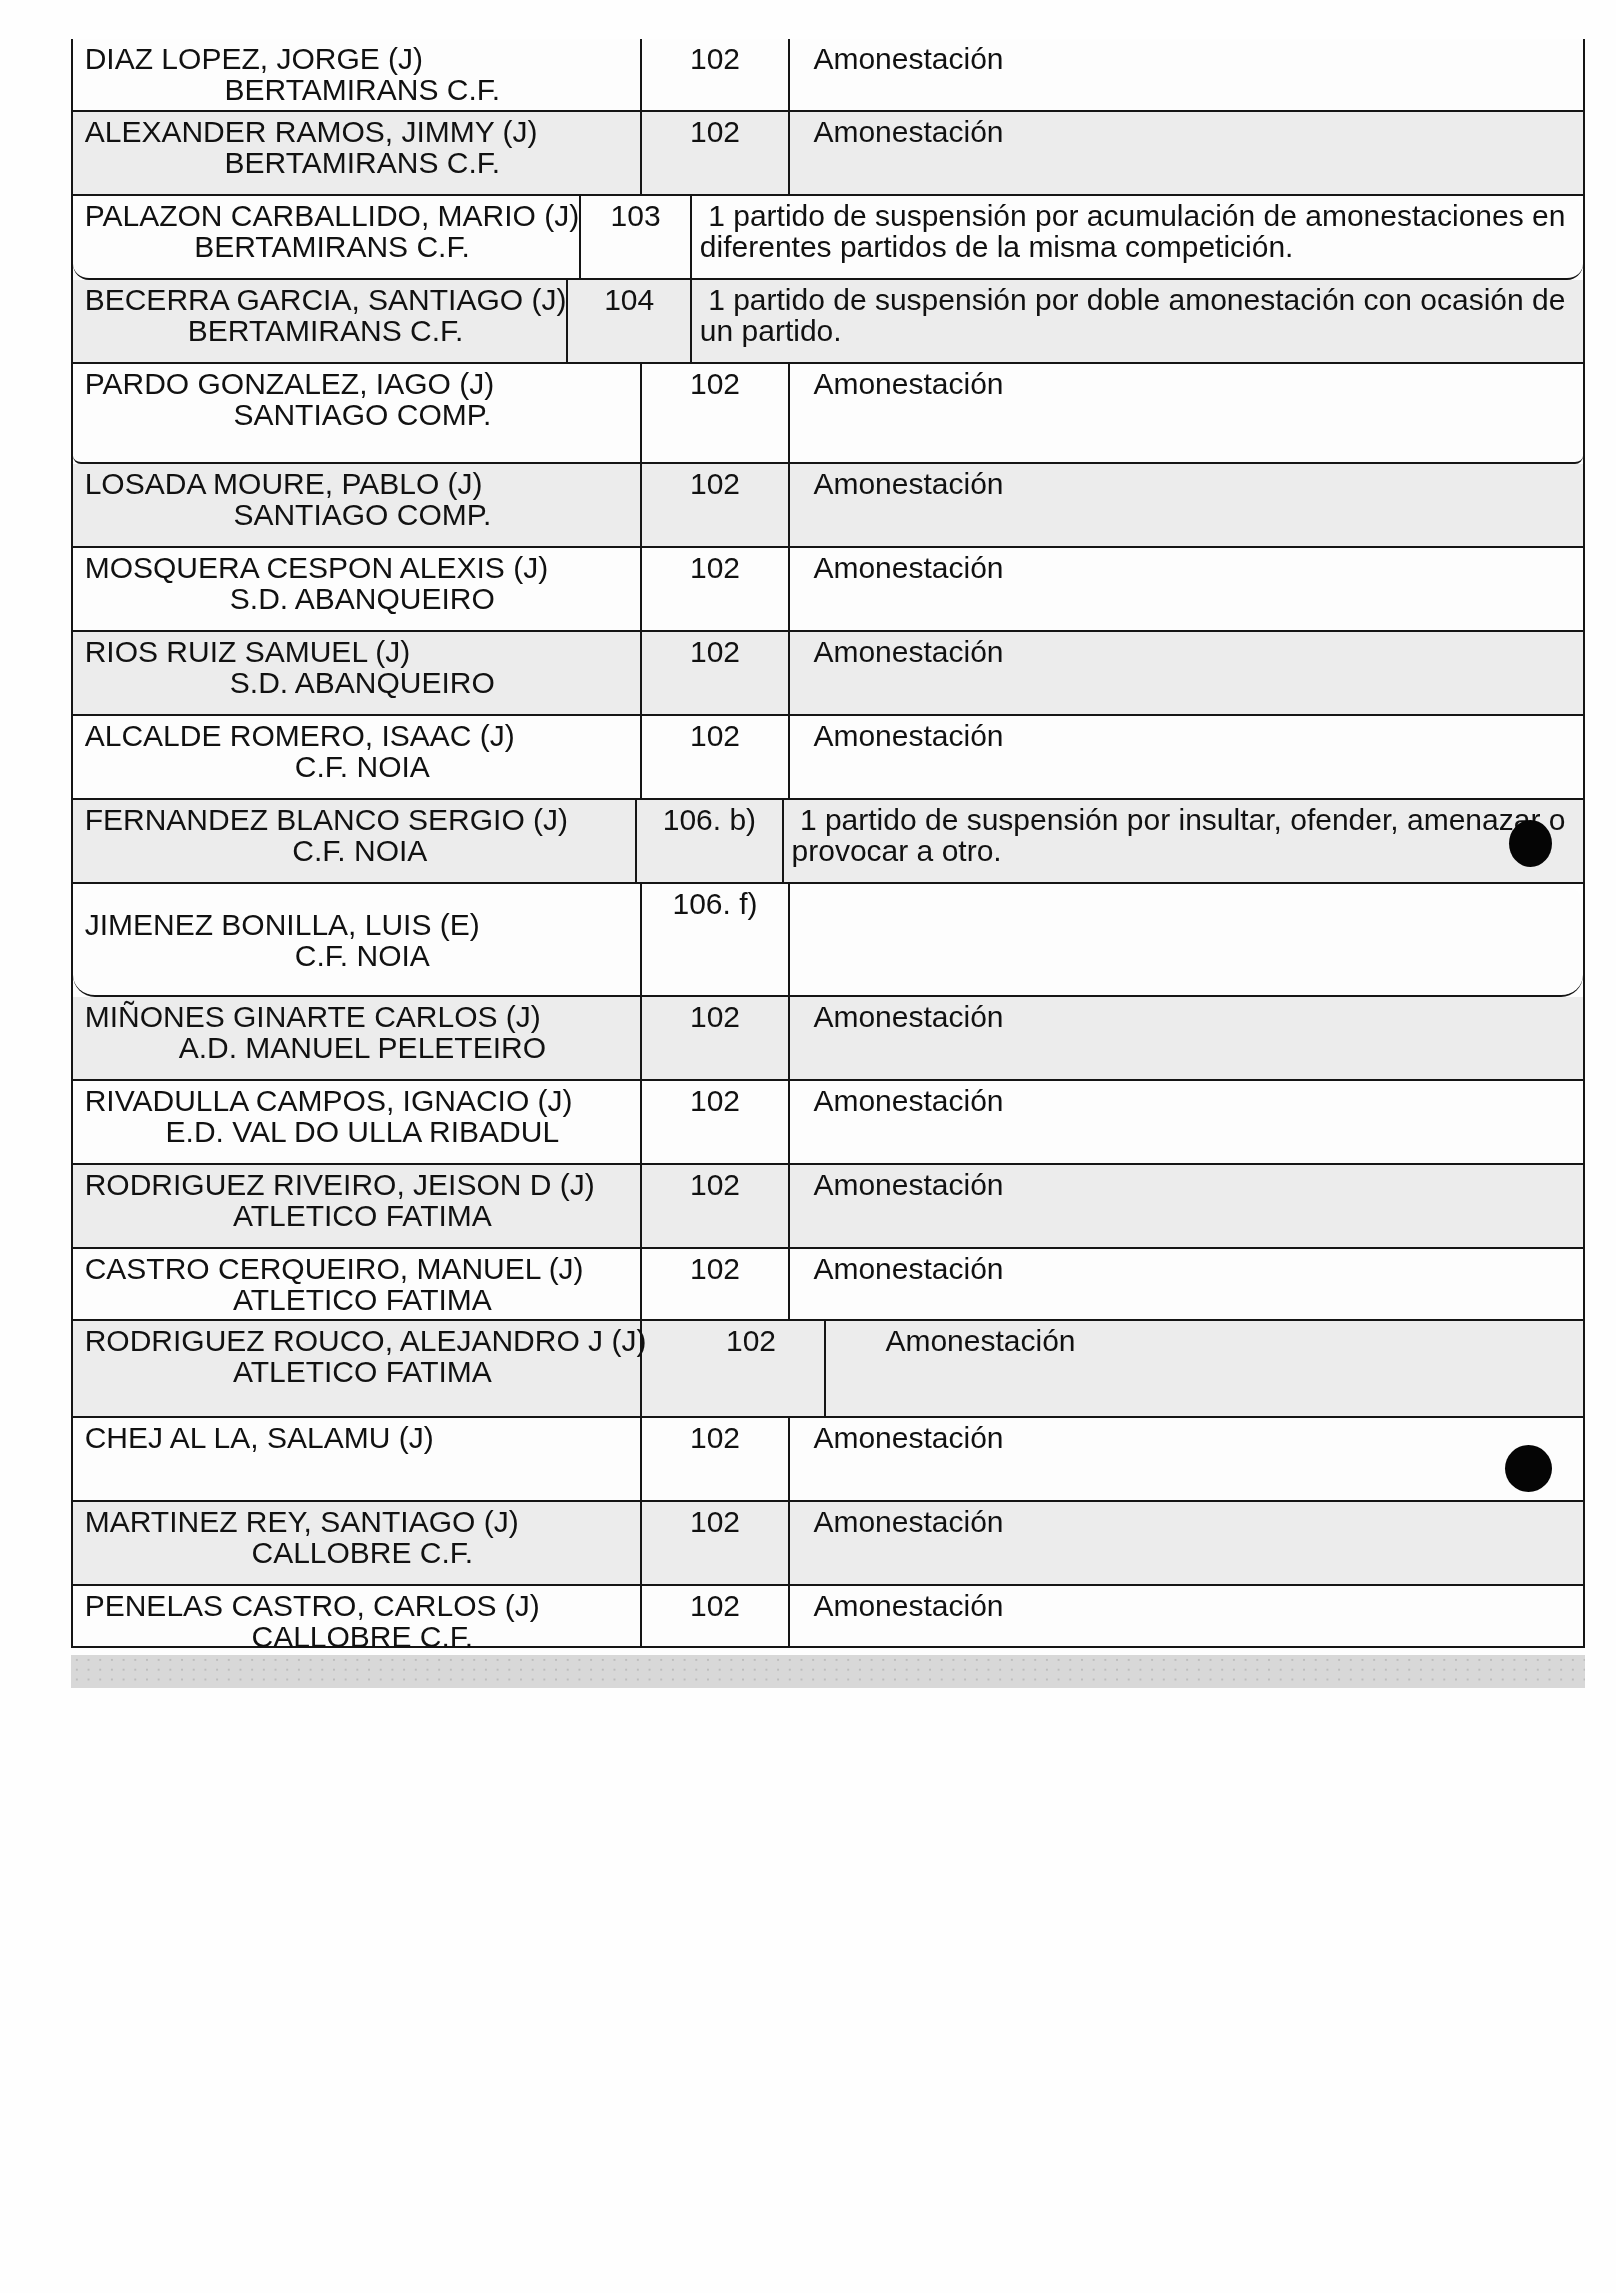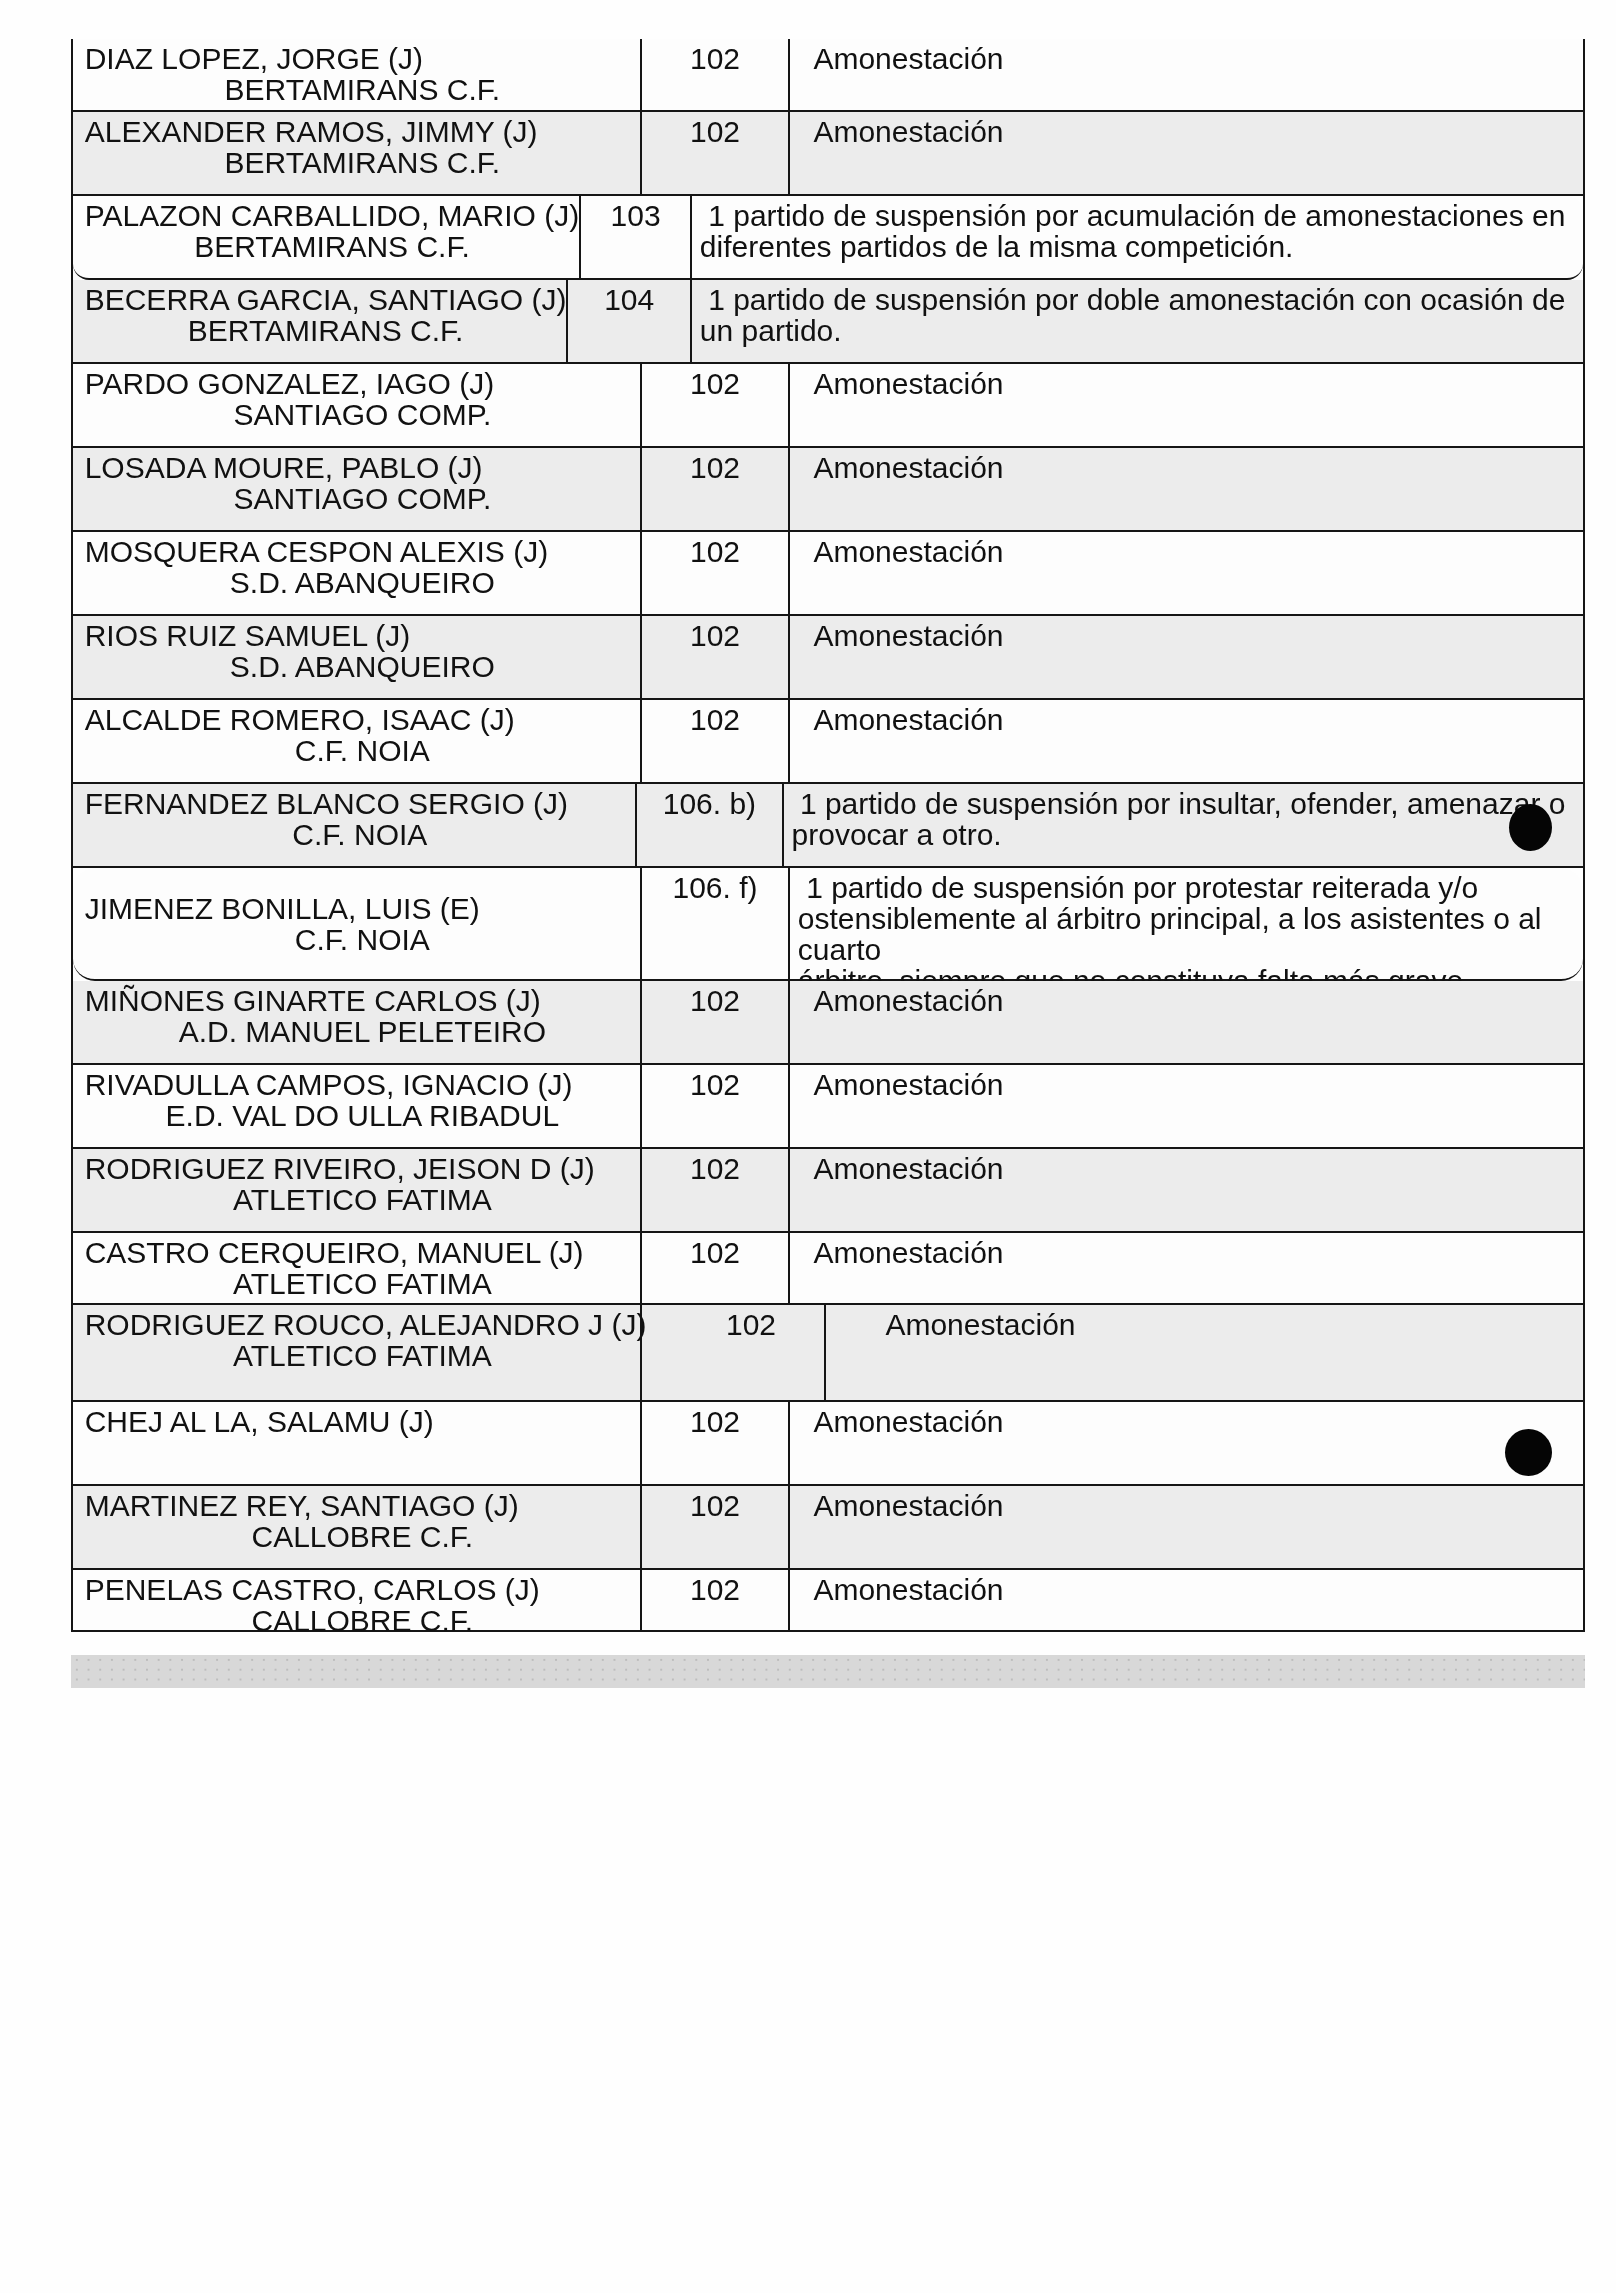--- a/index.html
+++ b/index.html
@@ -142,21 +142,21 @@
         <span class="name-line">BECERRA GARCIA, SANTIAGO (J)</span>
         <span class="club-line">BERTAMIRANS C.F.</span>
       </div>
       <div class="cell art">104</div>
       <div class="cell desc">
         <span class="desc-text" style="white-space:pre;"> 1 partido de suspensión por doble amonestación con ocasión de</span>
         <span class="desc-text">un partido.</span>
       </div>
     </div>
 
-    <div class="row plain" style="height:84px;">
+    <div class="row plain" style="height:100px;border-radius:8px;">
       <div class="cell name">
         <span class="name-line">PARDO GONZALEZ, IAGO (J)</span>
         <span class="club-line">SANTIAGO COMP.</span>
       </div>
       <div class="cell art">102</div>
       <div class="cell desc">
         <span class="desc-text simple">Amonestación</span>
       </div>
     </div>
 
@@ -216,25 +216,20 @@
         <div class="dot" style="right:31px; top:19.5px; width:43px; height:47px;"></div>
       </div>
     </div>
 
     <div class="row plain" style="height:113px;border-radius:22px;">
       <div class="cell name vcenter">
         <span class="name-line">JIMENEZ BONILLA, LUIS (E)</span>
         <span class="club-line">C.F. NOIA</span>
       </div>
       <div class="cell art">106. f)</div>
-      <div class="cell desc">
-        <span class="desc-text" style="white-space:pre;"> 1 partido de suspensión por protestar reiterada y/o</span>
-        <span class="desc-text">ostensiblemente al árbitro principal, a los asistentes o al cuarto</span>
-        <span class="desc-text">árbitro, siempre que no constituya falta más grave.</span>
-      </div>
     </div>
 
     <div class="row shaded" style="height:84px;">
       <div class="cell name">
         <span class="name-line">MIÑONES GINARTE CARLOS (J)</span>
         <span class="club-line">A.D. MANUEL PELETEIRO</span>
       </div>
       <div class="cell art">102</div>
       <div class="cell desc">
         <span class="desc-text simple">Amonestación</span>

